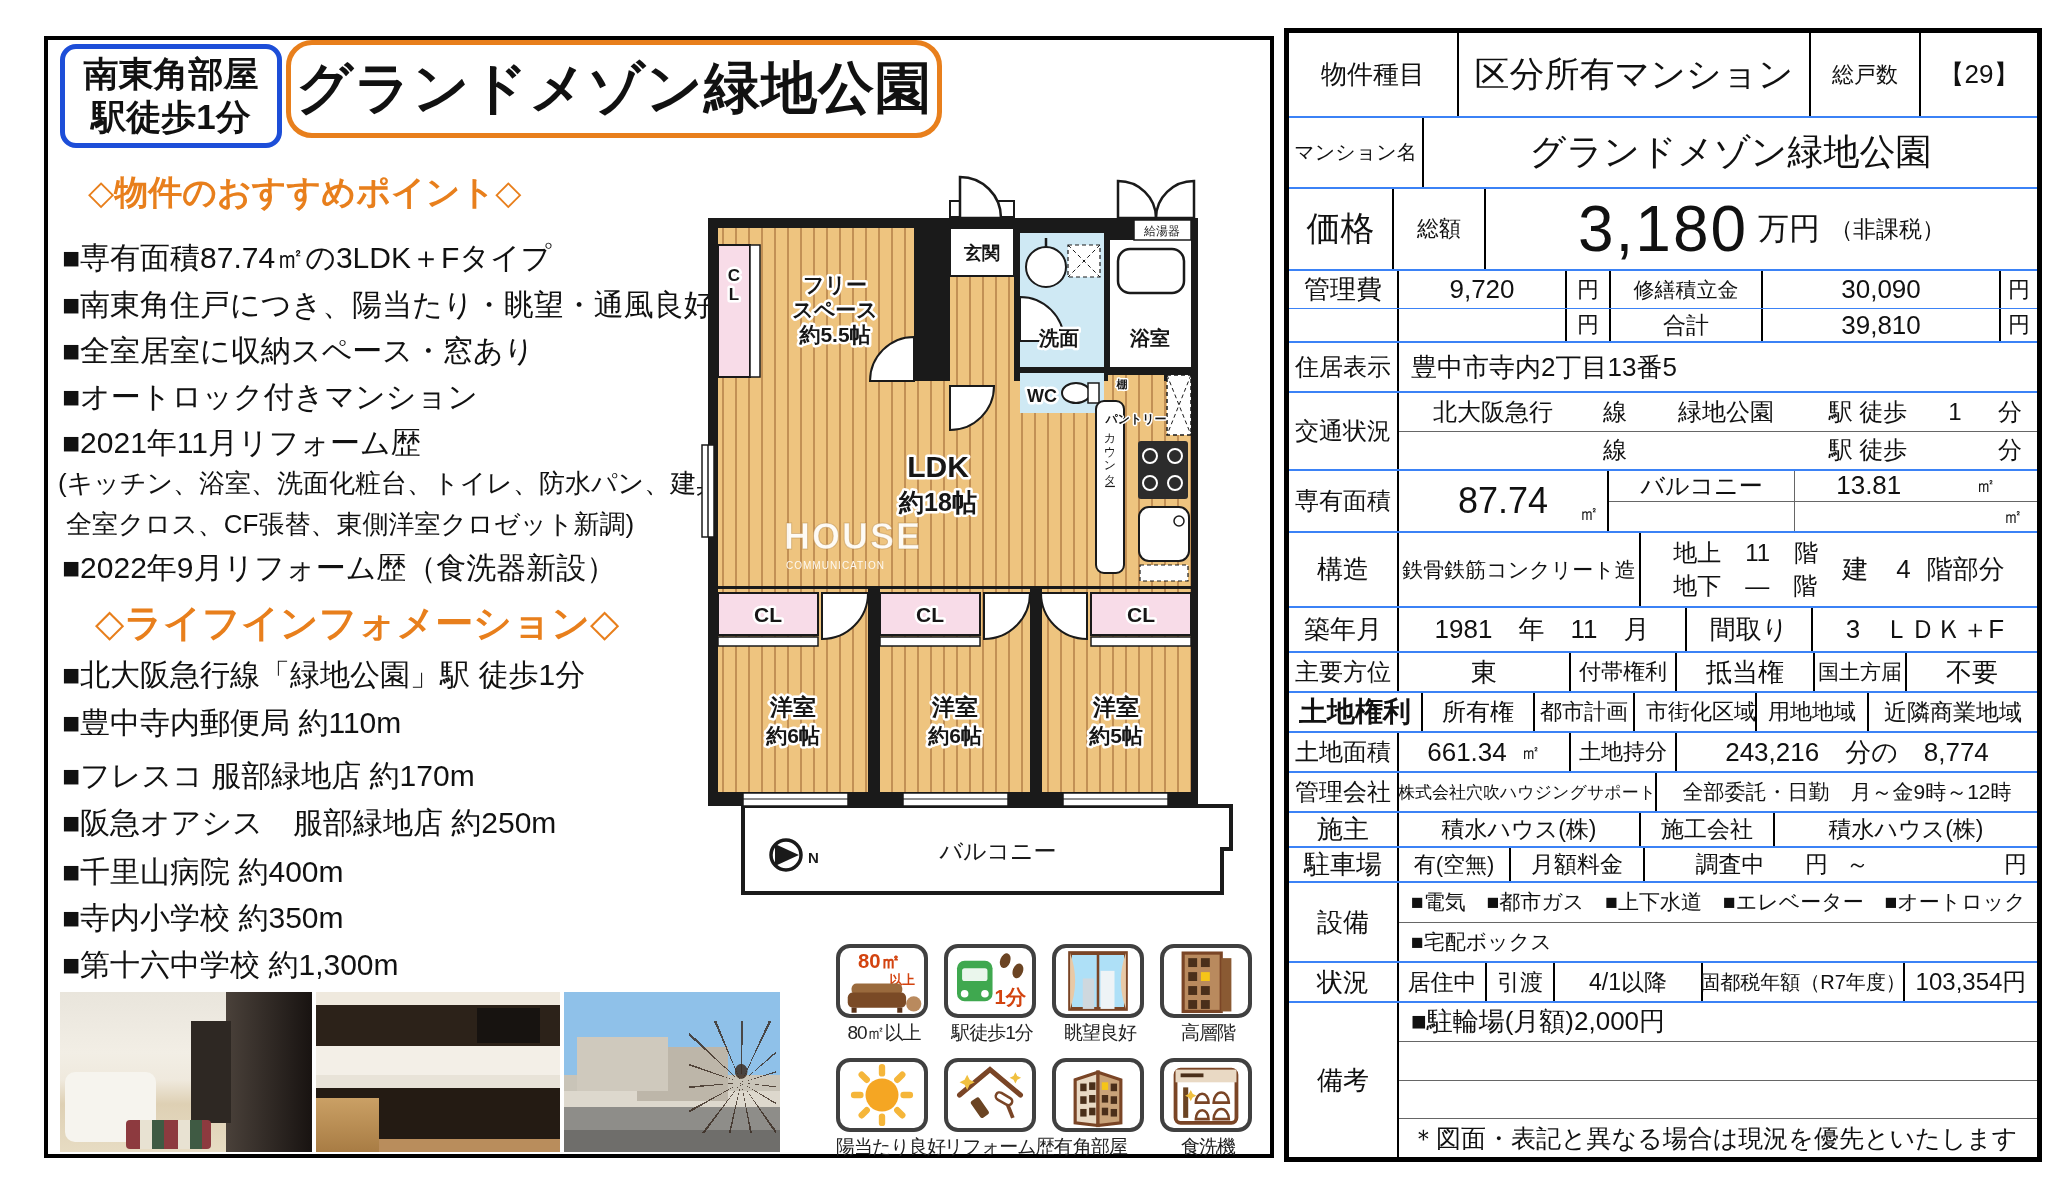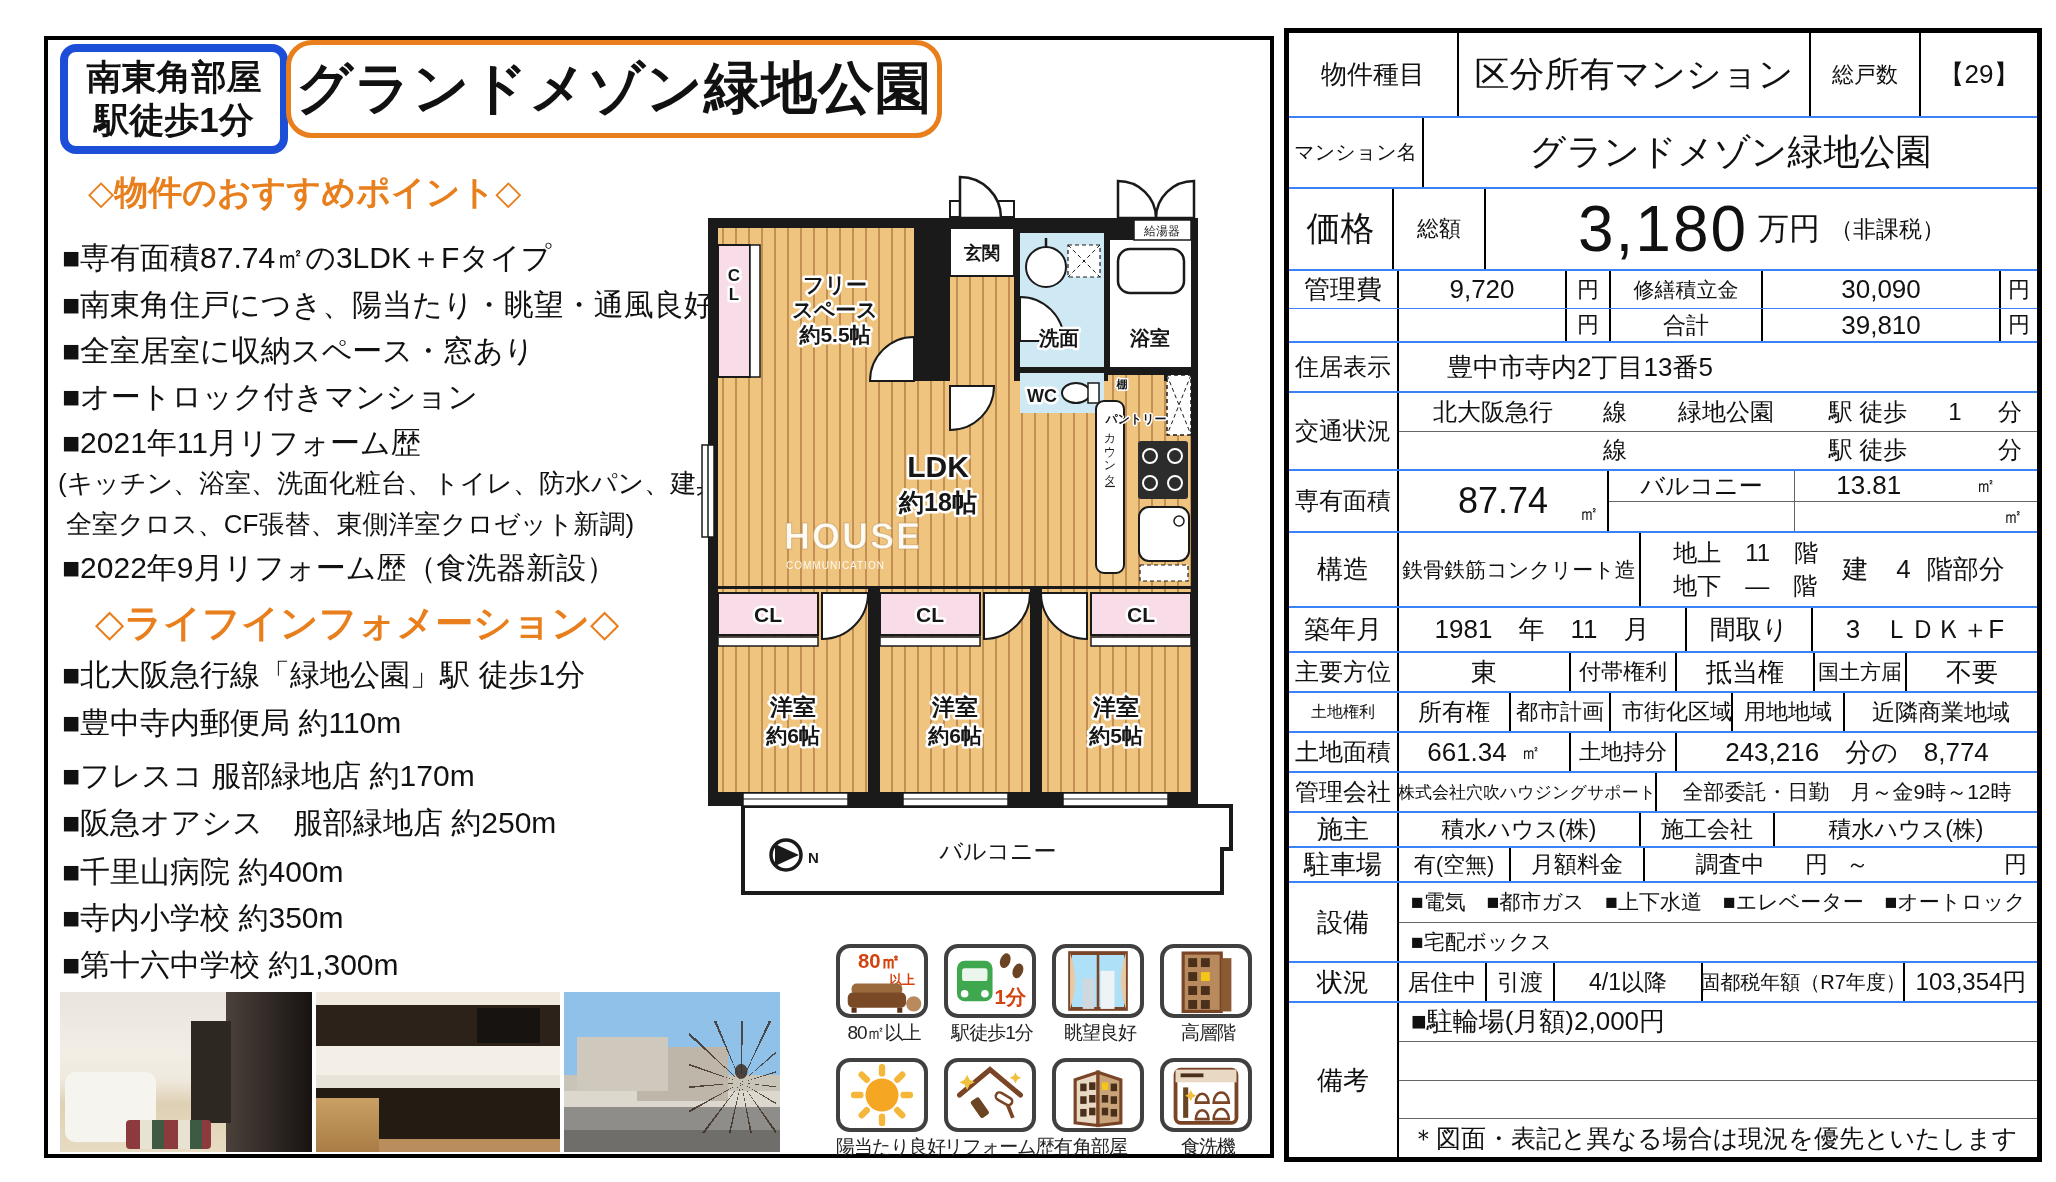--- a/index.html
+++ b/index.html
@@ -1,21 +1,21 @@
 <!DOCTYPE html>
 <html><head>
 <meta charset="utf-8">
 <style>
   html,body{margin:0;padding:0;background:#fff;}
   body{font-family:"Liberation Sans","DejaVu Sans",sans-serif;color:#111;}
   #page{position:relative;width:2056px;height:1182px;background:#fff;overflow:hidden;}
   .abs{position:absolute;}
   
   .panel-border{left:44px;top:36px;width:1230px;height:1122px;border:4px solid #000;box-sizing:border-box;}
-  .badge{left:60px;top:44px;width:212px;height:94px;border:8px solid #1d4ed8;border-radius:16px;
+  .badge{left:60px;top:44px;width:212px;height:94px;border:5px solid #1d4ed8;border-radius:16px;
          background:#fff;display:flex;flex-direction:column;align-items:center;justify-content:center;
          font-size:35px;font-weight:bold;line-height:1.22;z-index:3;}
   .main-title{left:286px;top:40px;width:656px;height:98px;border:5px solid #e87f1c;border-radius:26px;
          background:#fff;display:flex;align-items:center;justify-content:center;font-size:56px;
          font-weight:bold;letter-spacing:1px;z-index:3;box-sizing:border-box;}
   .orange-head{color:#e87f1c;font-weight:bold;}
   .pt{font-size:30px;white-space:nowrap;}
   .pt-small{font-size:26px;white-space:nowrap;}
   
   .photo{top:992px;height:160px;overflow:hidden;position:absolute;}
@@ -372,21 +372,21 @@
       <div class="tc last fl1" style="font-size:22px;">円</div>
     </div>
     <div class="tr" style="height:34px;">
       <div class="tc" style="width:110px;"></div>
       <div class="tc" style="width:168px;"></div>
       <div class="tc" style="width:44px;font-size:22px;">円</div>
       <div class="tc" style="width:152px;font-size:23px;">合計</div>
       <div class="tc" style="width:238px;">39,810</div>
       <div class="tc last fl1" style="font-size:22px;">円</div>
     </div>
-    <div class="tr" style="height:50px;gap:36px;">
+    <div class="tr" style="height:50px;">
       <div class="tc" style="width:110px;font-size:24px;">住居表示</div>
       <div class="tc last fl1 left" style="font-size:26px;text-align:center;">豊中市寺内2丁目13番5</div>
     </div>
     <div class="tr" style="height:78px;">
       <div class="tc" style="width:110px;font-size:24px;">交通状況</div>
       <div class="col">
         <div class="subrow hair" style="font-size:24px;">
           <div class="tc" style="width:188px;border-right:none;">北大阪急行</div>
           <div class="tc" style="width:56px;border-right:none;">線</div>
           <div class="tc" style="width:166px;border-right:none;">緑地公園</div>
@@ -448,21 +448,21 @@
     </div>
     <div class="tr" style="height:40px;">
       <div class="tc" style="width:110px;font-size:24px;">主要方位</div>
       <div class="tc" style="width:172px;">東</div>
       <div class="tc" style="width:106px;font-size:22px;">付帯権利</div>
       <div class="tc" style="width:138px;">抵当権</div>
       <div class="tc" style="width:92px;font-size:21px;">国土方届</div>
       <div class="tc last fl1">不要</div>
     </div>
     <div class="tr" style="height:40px;">
-      <div class="tc" style="width:110px;font-size:16px;">土地権利</div>
+      <div class="tc" style="width:134px;font-size:28px;font-weight:bold;">土地権利</div>
       <div class="tc" style="width:112px;font-size:24px;">所有権</div>
       <div class="tc" style="width:100px;font-size:22px;">都市計画</div>
       <div class="tc" style="width:122px;font-size:22px;padding-left:16px;">市街化区域</div>
       <div class="tc" style="width:112px;font-size:22px;">用地地域</div>
       <div class="tc last fl1" style="font-size:23px;">近隣商業地域</div>
     </div>
     <div class="tr" style="height:40px;">
       <div class="tc" style="width:110px;font-size:24px;">土地面積</div>
       <div class="tc" style="width:172px;gap:14px;">
         <span>661.34</span>

